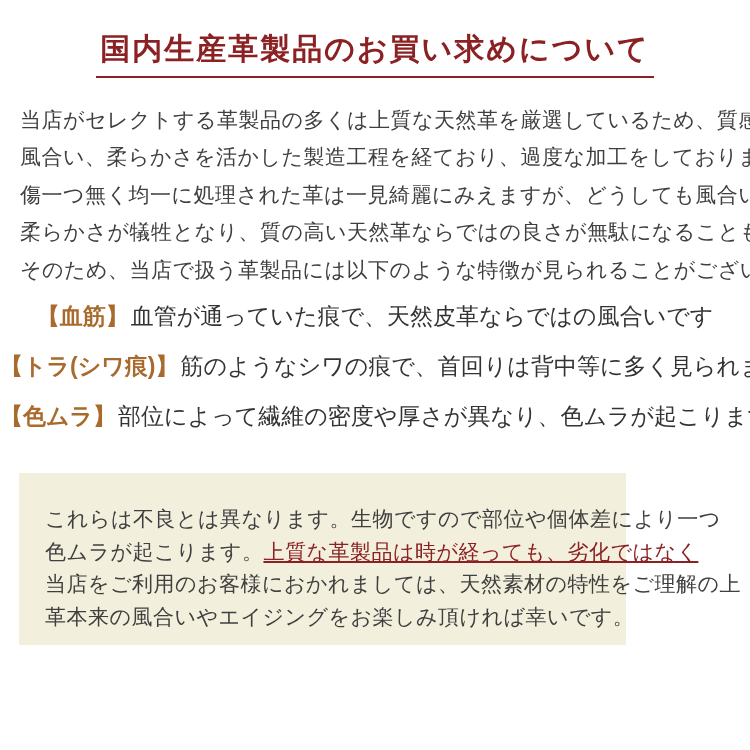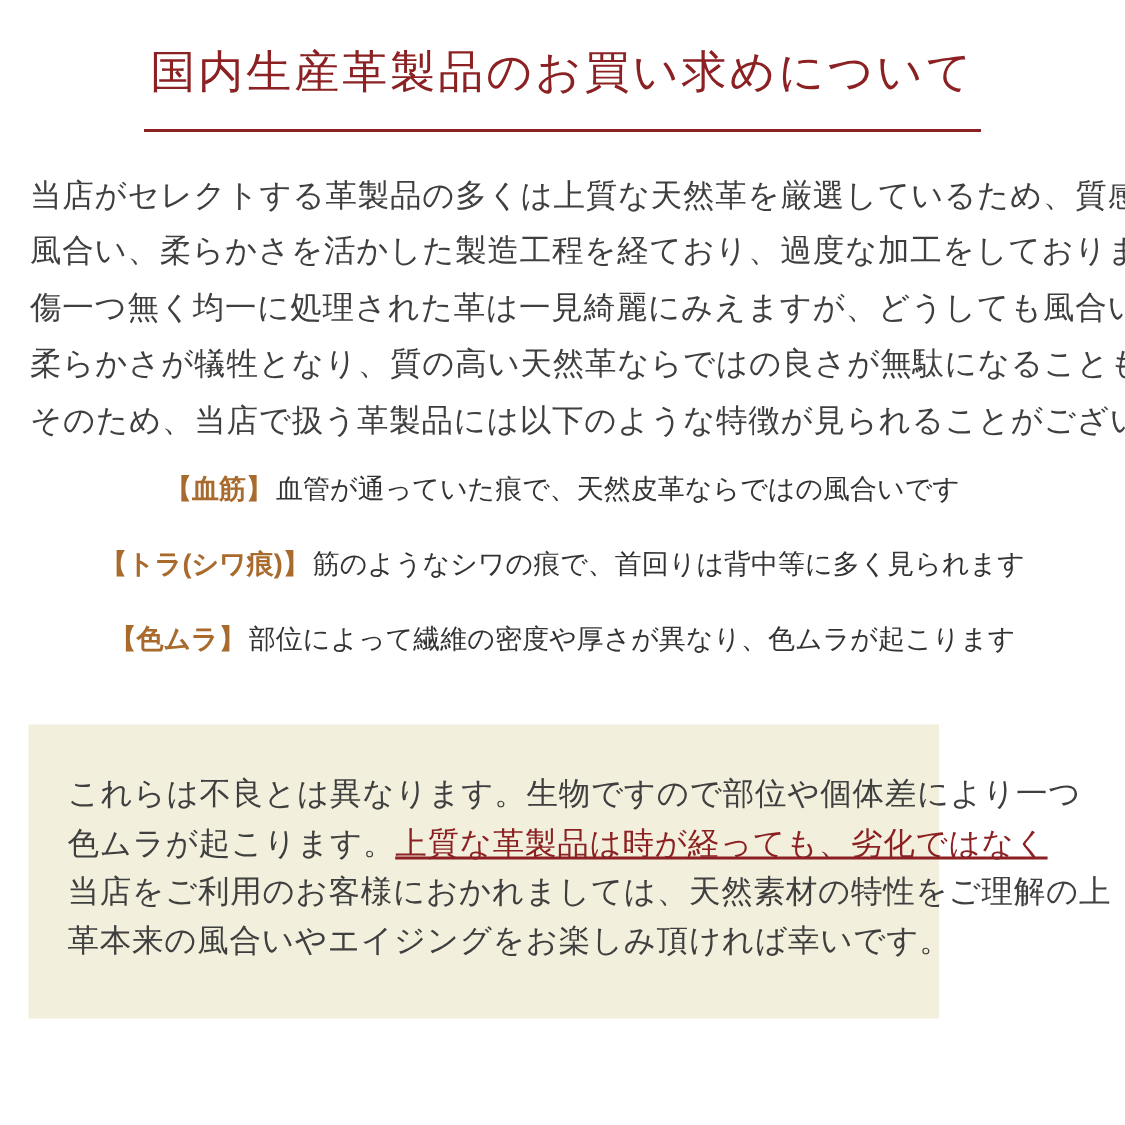--- a/index.html
+++ b/index.html
@@ -16,65 +16,65 @@
 
   
   .title-wrap {
     padding-top: 30px;
     text-align: center;
   }
   .page-title {
     display: inline-block;
     font-family: "Liberation Serif", "DejaVu Serif", serif;
     font-size: 30px;
-    font-weight: 400;
+    font-weight: 700;
     letter-spacing: 2px;
     color: #8b2123;
     border-bottom: 2px solid #8b2123;
-    padding: 0 4px 18px 4px;
+    padding: 0 4px 8px 4px;
     line-height: 1.25;
   }
 
   
   .intro {
     margin-top: 24px;
     padding: 0 20px;
     font-size: 21px;
     line-height: 37.5px;
     letter-spacing: 0.5px;
     color: #3f3f3f;
     text-align: left;
   }
   .intro-line { white-space: nowrap; }
 
   
   .features {
     margin-top: 2px;
     text-align: center;
     font-family: "Liberation Sans", "DejaVu Sans", sans-serif;
-    font-size: 18px;
+    font-size: 23px;
     line-height: 50px;
     color: #333333;
   }
   .feature-item { white-space: nowrap; }
   .feature-term {
     color: #a96a2d;
     font-weight: 600;
     margin-right: 2px;
   }
   .feature-desc { color: #333333; }
 
   
   .notice-box {
     box-sizing: border-box;
     margin-top: 32px;
     margin-left: 19px;
     width: 607px;
     background: #f2efdc;
-    padding: 30px 26px 36px 26px;
+    padding: 30px 26px 12px 26px;
     font-size: 21px;
     line-height: 32.5px;
     letter-spacing: 0.5px;
     color: #3f3f3f;
   }
   .notice-line { white-space: nowrap; }
   .notice-red { color: #8b2123; text-decoration: underline; }
 </style>
 </head>
 <body>

